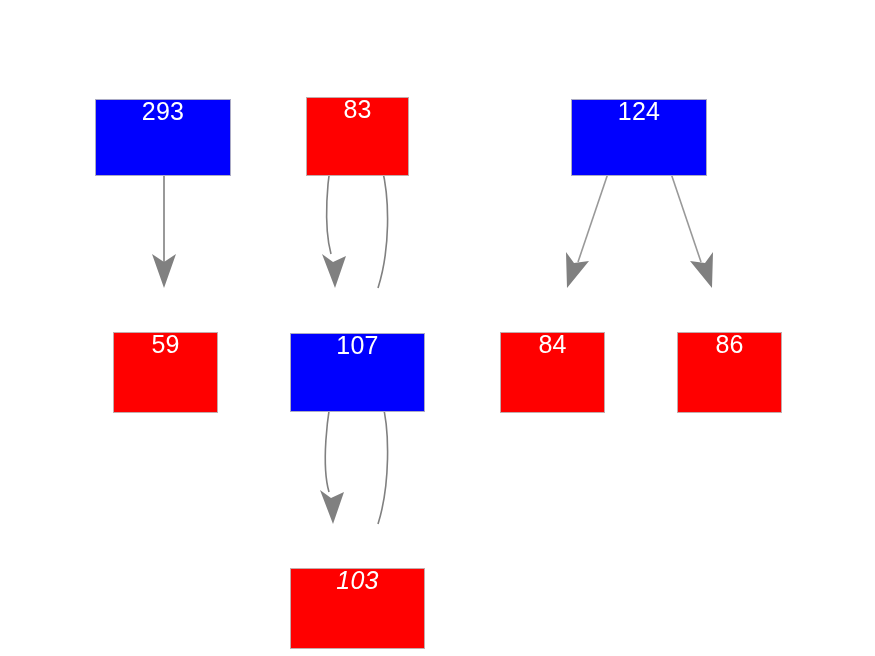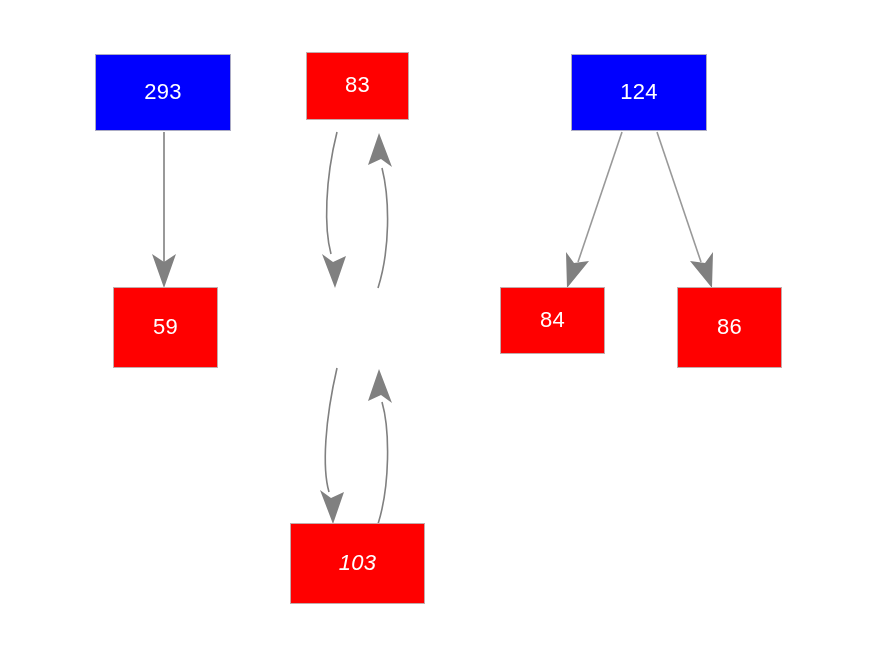--- a/index.html
+++ b/index.html
@@ -24,29 +24,29 @@
     left: 0;
     top: 0;
     width: 875px;
     height: 656px;
     pointer-events: none;
   }
   .graph-node {
     position: absolute;
     box-sizing: border-box;
     display: flex;
-    align-items: center;
     justify-content: center;
     color: #ffffff;
-    font-size: 22px;
+    font-size: 25px;
     font-family: "Liberation Sans", sans-serif;
     line-height: 1;
     letter-spacing: 0.2px;
     border: 1px solid rgba(190,190,190,0.9);
     user-select: none;
+    margin-top: 45px;
   }
   .graph-node .node-label {
     display: block;
     transform: translateY(-1px);
   }
 </style>
 </head>
 <body>
 
 <div id="graph-canvas">
@@ -86,34 +86,37 @@
     <g>
       <path d="M 657,132 L 701,262" stroke="#999999" stroke-width="1.6" fill="none"></path>
       <path d="M 712,288 L 690,261 L 705,263 L 713,252 Z" fill="#808080"></path>
     </g>
   </svg>
 
   <div class="graph-node" style="left:95px; top:54px; width:136px; height:77px; background:#0000ff;">
     <span class="node-label">293</span>
   </div>
 
-  <div class="graph-node" style="left:306px; top:52px; width:103px; height:68px; background:#ff0000;">
+  <div class="graph-node" style="left:306px; top:52px; width:103px; height:79px; background:#ff0000;">
     <span class="node-label">83</span>
   </div>
 
   <div class="graph-node" style="left:571px; top:54px; width:136px; height:77px; background:#0000ff;">
     <span class="node-label">124</span>
   </div>
 
   <div class="graph-node" style="left:113px; top:287px; width:105px; height:81px; background:#ff0000;">
     <span class="node-label">59</span>
   </div>
 
+  <div class="graph-node" style="left:290px; top:288px; width:135px; height:79px; background:#0000ff;">
+    <span class="node-label">107</span>
+  </div>
 
-  <div class="graph-node" style="left:500px; top:287px; width:105px; height:67px; background:#ff0000;">
+  <div class="graph-node" style="left:500px; top:287px; width:105px; height:81px; background:#ff0000;">
     <span class="node-label">84</span>
   </div>
 
   <div class="graph-node" style="left:677px; top:287px; width:105px; height:81px; background:#ff0000;">
     <span class="node-label">86</span>
   </div>
 
   <div class="graph-node" style="left:290px; top:523px; width:135px; height:81px; background:#ff0000;font-style:italic;">
     <span class="node-label">103</span>
   </div>

